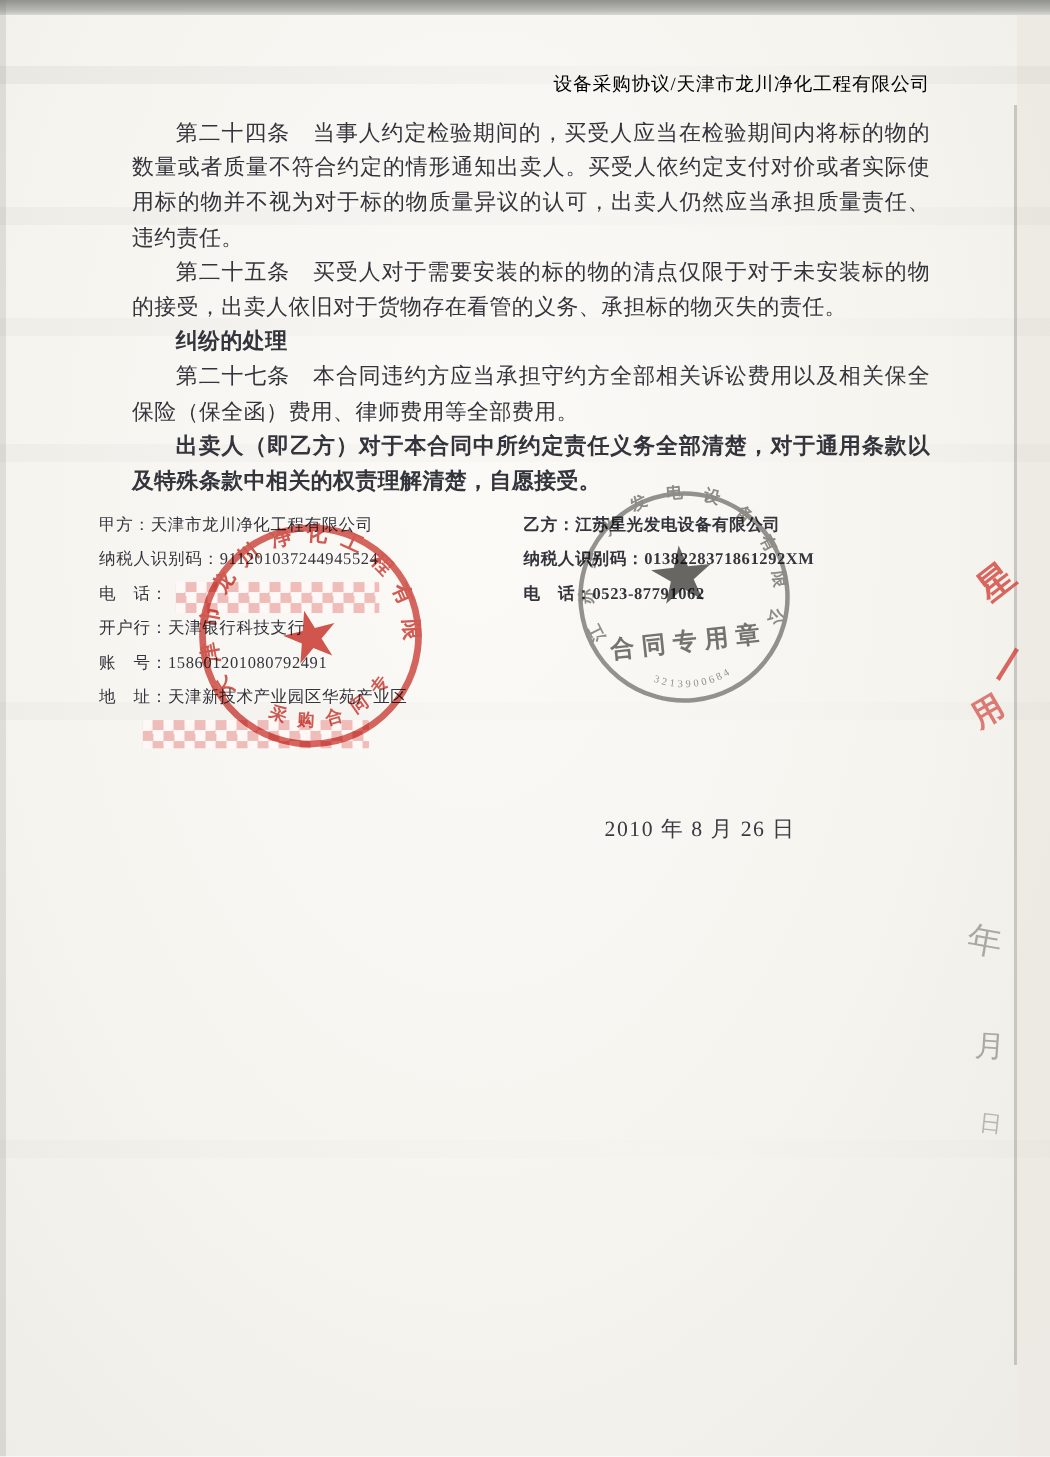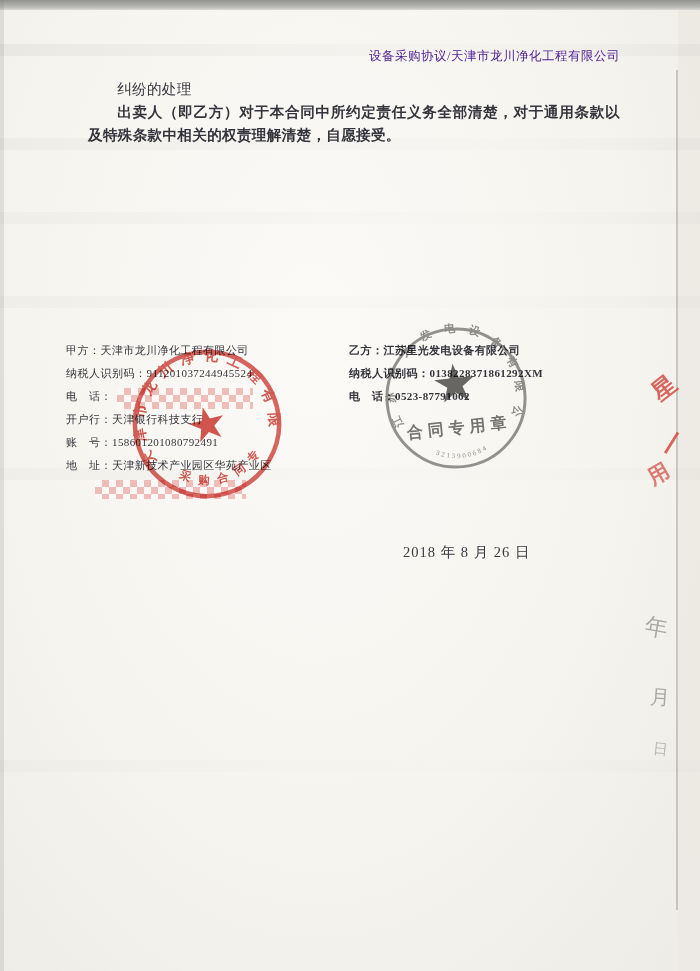--- a/index.html
+++ b/index.html
@@ -13,26 +13,26 @@
     background:linear-gradient(180deg,#91918d 0%,#b9b9b5 70%,#d9d8d4 100%);}
   .scan-left-sliver{position:absolute;top:0;left:0;width:4px;height:971px;background:rgba(120,120,116,.18);}
   .page-edge-line{position:absolute;top:70px;left:676px;width:2px;height:840px;background:rgba(150,147,141,.45);}
   .page-edge-strip{position:absolute;top:10px;left:678px;width:22px;height:961px;background:rgba(236,233,227,.85);}
   .streak{position:absolute;left:0;width:700px;height:12px;pointer-events:none;
     background:linear-gradient(90deg, rgba(140,140,136,.10), rgba(140,140,136,.02) 70%, rgba(140,140,136,.08));}
   .streak.s1{top:44px}.streak.s2{top:138px;opacity:.7}.streak.s3{top:212px;opacity:.6}
   .streak.s4{top:296px;opacity:.6}.streak.s5{top:468px;opacity:.5}.streak.s6{top:760px;opacity:.4}
 
   .doc-header{position:absolute;top:48px;left:0;width:620px;text-align:right;
-    font-size:12.5px;color:#4c1d95;letter-spacing:.5px;}
+    font-size:12.5px;color:#000000;letter-spacing:.5px;}
 
   .main-text{position:absolute;top:78px;left:88px;width:532px;
     font-size:14.6px;line-height:23.2px;text-align:justify;letter-spacing:.3px;}
   .main-text p{margin:0;text-indent:2em;}
-  .clause-heading{font-weight:normal;}
+  .clause-heading{font-weight:bold;}
   .acceptance{font-weight:bold;text-underline-offset:4px;}
 
   .party-col{position:absolute;font-size:11px;line-height:23px;}
   .party-a{top:339px;left:66px;width:286px;}
   .party-b{top:339px;left:349px;width:300px;font-weight:bold;}
   .prow{min-height:23px;}
   .plabel{letter-spacing:.5px;}
   .pvalue{letter-spacing:.4px;}
 
   .date-line{position:absolute;top:543px;left:403px;font-size:14.5px;letter-spacing:1px;color:#3a3b42;}
@@ -79,21 +79,24 @@
 <div class="streak s1"></div>
 <div class="streak s2"></div>
 <div class="streak s3"></div>
 <div class="streak s4"></div>
 <div class="streak s5"></div>
 <div class="streak s6"></div>
 
 <div class="doc-header">设备采购协议/天津市龙川净化工程有限公司</div>
 
 <div class="main-text">
+  <p>第二十四条　当事人约定检验期间的，买受人应当在检验期间内将标的物的数量或者质量不符合约定的情形通知出卖人。买受人依约定支付对价或者实际使用标的物并不视为对于标的物质量异议的认可，出卖人仍然应当承担质量责任、违约责任。</p>
+  <p>第二十五条　买受人对于需要安装的标的物的清点仅限于对于未安装标的物的接受，出卖人依旧对于货物存在看管的义务、承担标的物灭失的责任。</p>
   <p class="clause-heading">纠纷的处理</p>
+  <p>第二十七条　本合同违约方应当承担守约方全部相关诉讼费用以及相关保全保险（保全函）费用、律师费用等全部费用。</p>
   <p class="acceptance">出卖人（即乙方）对于本合同中所约定责任义务全部清楚，对于通用条款以及特殊条款中相关的权责理解清楚，自愿接受。</p>
 </div>
 
 <div class="party-col party-a">
   <div class="prow"><span class="plabel">甲方：</span><span class="pvalue">天津市龙川净化工程有限公司</span></div>
   <div class="prow"><span class="plabel">纳税人识别码：</span><span class="pvalue">911201037244945524</span></div>
   <div class="prow"><span class="plabel">电　话：</span><span class="pvalue"></span></div>
   <div class="prow"><span class="plabel">开户行：</span><span class="pvalue">天津银行科技支行</span></div>
   <div class="prow"><span class="plabel">账　号：</span><span class="pvalue">158601201080792491</span></div>
   <div class="prow"><span class="plabel">地　址：</span><span class="pvalue">天津新技术产业园区华苑产业区</span></div>
@@ -101,21 +104,21 @@
 
 <div class="party-col party-b">
   <div class="prow"><span class="plabel">乙方：</span><span class="pvalue">江苏星光发电设备有限公司</span></div>
   <div class="prow"><span class="plabel">纳税人识别码：</span><span class="pvalue">0138228371861292XM</span></div>
   <div class="prow"><span class="plabel">电　话：</span><span class="pvalue">0523-87791062</span></div>
 </div>
 
 <div class="mosaic mosaic-phone-a"></div>
 <div class="mosaic mosaic-addr-a"></div>
 
-<div class="date-line">2018 年 8 月 26 日</div>
+<div class="date-line">2010 年 8 月 26 日</div>
 
 <div class="seal seal-buyer">
   <svg viewBox="0 0 160 160" width="160" height="160">
     <circle cx="80" cy="80" r="72" class="ring-red"></circle>
     <defs>
       <path id="arcTopBuyer" d="M 23 106 A 63 63 0 1 1 137 106" fill="none"></path>
       <path id="arcBotBuyer" d="M 37 122 A 61 61 0 0 0 123 122" fill="none"></path>
     </defs>
     <text class="seal-text-red" textLength="288"><textPath href="#arcTopBuyer" startOffset="2">天津市龙川净化工程有限公司</textPath></text>
     <text class="seal-text-red small" textLength="132"><textPath href="#arcBotBuyer" startOffset="4">采购合同专用章</textPath></text>

